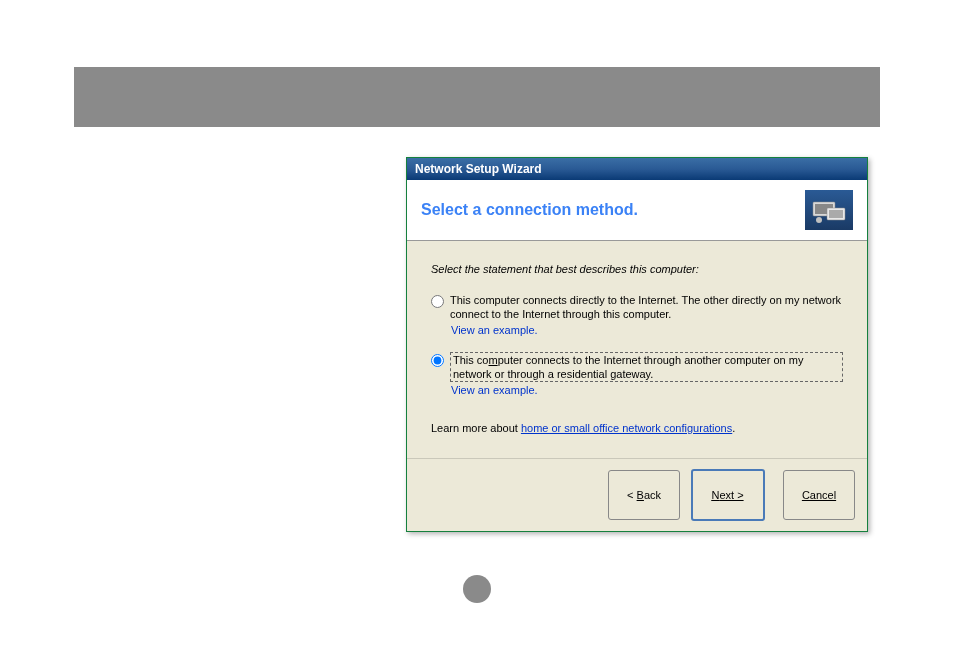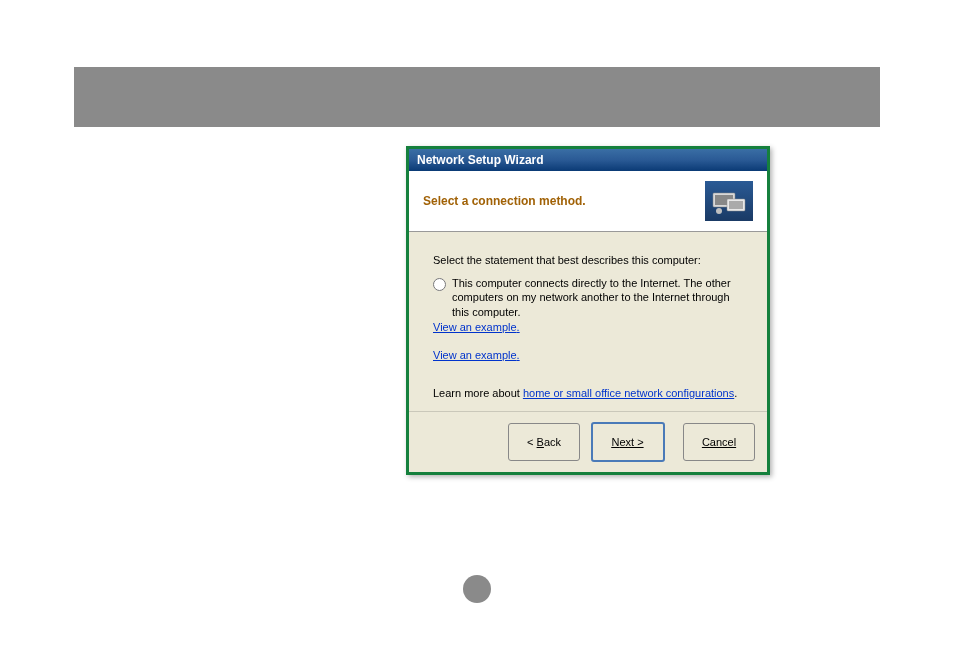--- a/index.html
+++ b/index.html
@@ -13,63 +13,64 @@
     .gray-banner {
       position: absolute;
       top: 67px;
       left: 74px;
       width: 806px;
       height: 60px;
       background: #8a8a8a;
     }
     .wizard-window {
       position: absolute;
-      top: 146px;
+      top: 157px;
       left: 406px;
-      width: 364px;
-      border: 3px solid #15803d;
+      width: 462px;
+      border: 1px solid #15803d;
       background: #ece9d8;
       box-shadow: 2px 2px 5px rgba(0,0,0,0.3);
     }
     .title-bar {
       background: linear-gradient(to bottom, #3a6ea5 0%, #2a5a95 50%, #0a3a75 100%);
       color: #ffffff;
       padding: 4px 8px;
       font-size: 12px;
       font-weight: bold;
     }
     .header-area {
       background: #ffffff;
       padding: 10px 14px;
       display: flex;
       justify-content: space-between;
       align-items: center;
       border-bottom: 1px solid #999;
     }
     .header-text {
-      font-size: 12px;
+      font-size: 16px;
       font-weight: bold;
-      color: #a16207;
+      color: #3b82f6;
     }
     .header-icon {
       width: 48px;
       height: 40px;
       background: linear-gradient(to bottom, #2a5a95 0%, #1a3a65 100%);
       display: flex;
       align-items: center;
       justify-content: center;
     }
     .header-icon svg { width: 36px; height: 32px; }
     .content-area {
       padding: 22px 24px 12px 24px;
       font-size: 11px;
       color: #000;
     }
     .instruction {
-      margin-bottom: 10px;
+      margin-bottom: 18px;
+      font-style: italic;
     }
     .radio-group {
       margin-bottom: 6px;
     }
     .radio-option {
       display: flex;
       align-items: flex-start;
       margin-bottom: 2px;
     }
     .radio-option input[type="radio"] {
@@ -80,46 +81,47 @@
     .radio-label {
       flex: 1;
       line-height: 1.3;
     }
     .radio-label.selected {
       border: 1px dashed #666;
       padding: 0 2px;
     }
     .example-link {
       color: #0033cc;
-      text-decoration: underline;
+      margin-left: 20px;
       display: inline-block;
       margin-bottom: 10px;
       cursor: pointer;
     }
     .other-option {
       margin-top: 8px;
       margin-bottom: 30px;
     }
     .learn-more {
       margin-top: 16px;
+      margin-bottom: 12px;
     }
     .learn-more a {
       color: #0033cc;
       text-decoration: underline;
     }
     .button-bar {
       background: #ece9d8;
       border-top: 1px solid #cac8ba;
       padding: 10px 12px;
       text-align: right;
     }
     .wiz-button {
       font-family: Tahoma, Arial, sans-serif;
       font-size: 11px;
-      padding: 12px 0;
+      padding: 18px 0;
       width: 72px;
       margin-left: 6px;
       background: #ece9d8;
       border: 1px solid #888;
       border-radius: 3px;
       cursor: pointer;
     }
     .wiz-button.default-btn {
       border: 2px solid #4a7ab8;
       width: 74px;
@@ -162,26 +164,30 @@
       </svg>
     </div>
   </div>
 
   <div class="content-area">
     <div class="instruction">Select the statement that best describes this computer:</div>
 
     <div class="radio-group">
       <div class="radio-option">
         <input type="radio" name="conn" style="">
-        <span class="radio-label">This computer connects directly to the Internet. The other computers on my network another to the Internet through this computer.</span>
+        <span class="radio-label">This computer connects directly to the Internet. The other directly on my network connect to the Internet through this computer.</span>
       </div>
       <span class="example-link"><span>View an example</span>.</span>
     </div>
 
     <div class="radio-group">
+      <div class="radio-option">
+        <input type="radio" name="conn" checked="" style="">
+        <span class="radio-label selected"><span>This co</span><span class="access-key">m</span><span>puter connects to the Internet through another computer on my network or through a residential gateway.</span></span>
+      </div>
       <span class="example-link"><span>View an example</span>.</span>
     </div>
 
 
     <div class="learn-more">
       <span>Learn more about </span><a href="#"><span>home or small office network configurations</span></a>.
     </div>
   </div>
 
   <div class="button-bar">

